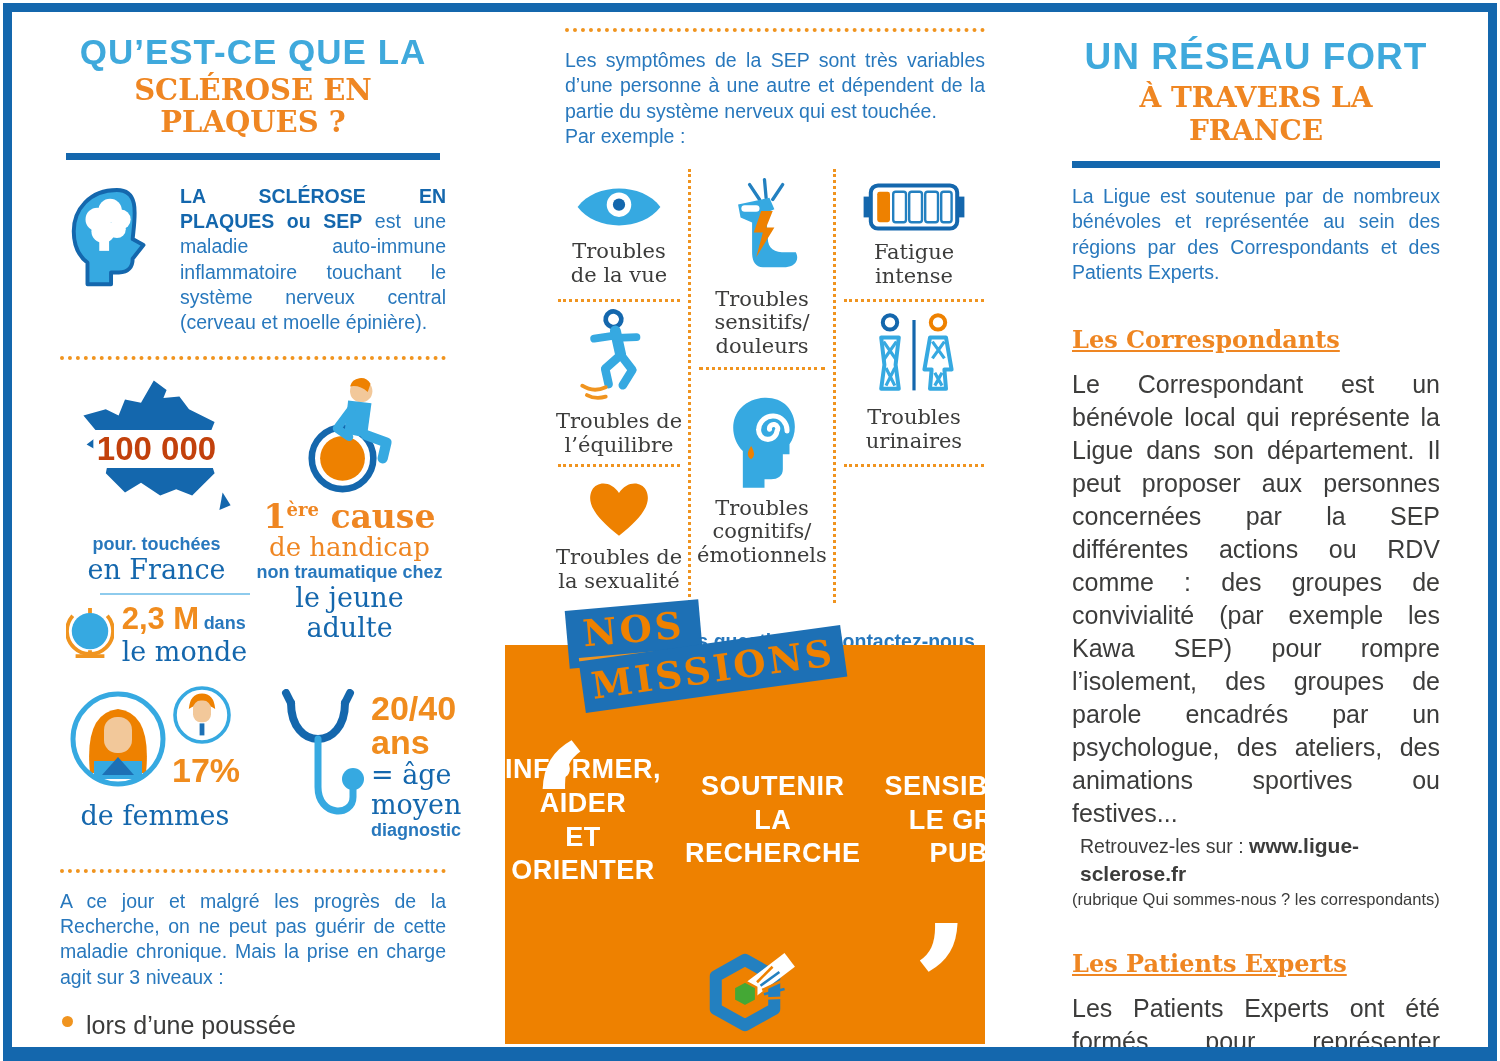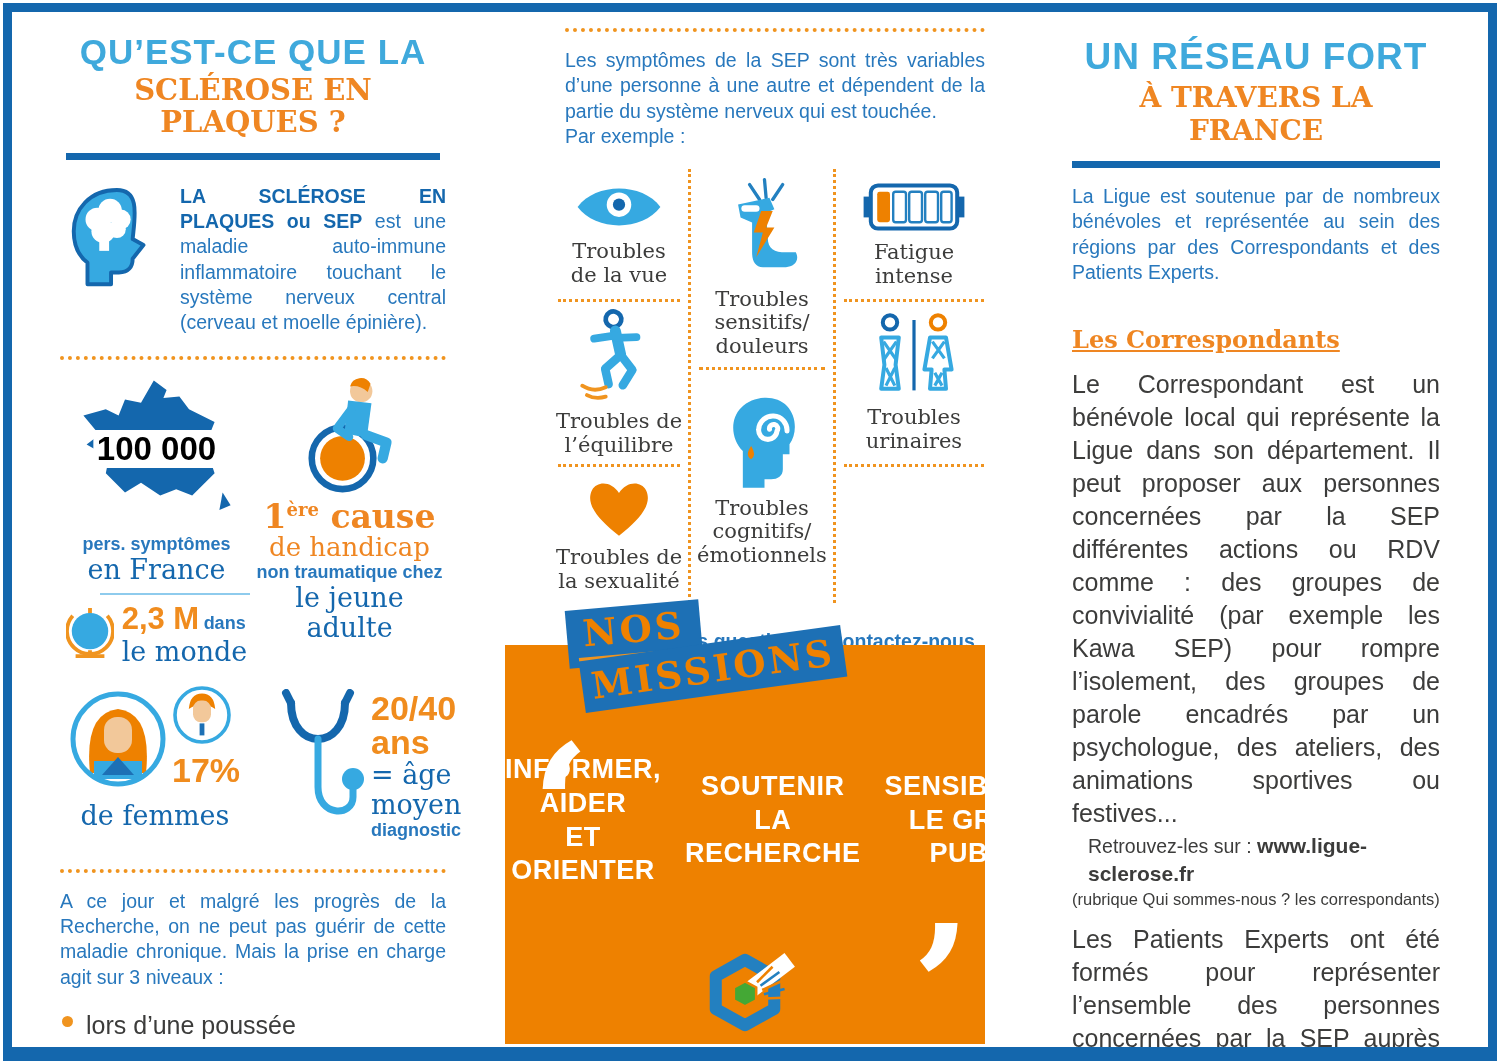--- a/index.html
+++ b/index.html
@@ -17,21 +17,21 @@
   .t2{color:#ef8622;font-weight:bold;font-size:29px;text-align:center;line-height:1.1;margin-top:4px;}
   .tbar{height:7px;background:#1467ad;width:374px;margin:14px auto 0;}
   .intro-row{display:flex;margin-top:24px;align-items:flex-start;}
   .blue-p{color:#2878bd;font-size:19.5px;line-height:1.3;}
   .blue-bold{color:#1467ad;font-weight:bold;}
   .gray-p{color:#3c3c3b;font-size:25px;line-height:1.32;}
   .stats-row{display:flex;margin-top:14px;}
   .stat-cell{flex:1;text-align:center;position:relative;}
   .map-wrap{position:relative;width:160px;margin:0 auto;}
   .map-num{position:absolute;left:50%;top:56px;transform:translateX(-50%);
-           background:#fff;color:#000000;font-weight:bold;font-size:33px;padding:0 4px;white-space:nowrap;}
+           background:#fff;color:#c2410c;font-weight:bold;font-size:33px;padding:0 4px;white-space:nowrap;}
   .small-blue{color:#2878bd;font-weight:bold;font-size:18px;line-height:1.2;}
   .serif-blue{color:#1467ad;font-size:27px;line-height:1.1;}
   .mini-sep{height:2px;background:#8ecbed;width:150px;margin:8px auto 6px 40px;}
   .world-row{display:flex;align-items:center;justify-content:center;text-align:left;}
   .big-orange{color:#f08c1e;font-weight:bold;font-size:31px;}
   .care{margin-top:16px;}
   .bullets{margin-top:6px;position:relative;}
   .bullet{position:relative;padding-left:26px;margin-top:15px;}
   .bullet::before{content:"";position:absolute;left:2px;top:7px;width:11px;height:11px;border-radius:50%;background:#f0941f;}
   
@@ -104,21 +104,21 @@
       <div class="stat-cell">
         <div class="map-wrap">
           <span>
             <svg width="160" height="160" viewBox="0 0 100 100">
               <path d="M48,4 L56,10 L54,15 L64,14 L70,22 L86,30 L82,40 L88,44 L82,50 L86,62 L72,76 L62,72 L52,76 L40,68 L30,74 L18,62 L20,52 L6,44 L14,38 L4,26 L18,22 L26,26 L30,16 L40,18 Z" fill="#1467ad"></path>
               <path d="M91,74 l5,8 l-7,3 z" fill="#1467ad"></path>
             </svg>
           </span>
           <div class="map-num">100 000</div>
         </div>
-        <div class="small-blue">pers. symptômes</div>
+        <div class="small-blue">pour. touchées</div>
         <div class="serif-blue serif">en France</div>
         <div class="mini-sep"></div>
         <div class="world-row">
           <span style="margin-right:8px;">
             <svg width="48" height="56" viewBox="0 0 50 58">
               <path d="M25,2 L25,8 M10,52 L40,52 M25,46 L25,52" stroke="#f0941f" stroke-width="4" fill="none"></path>
               <path d="M7,10 a24,24 0 1,0 36,0" stroke="#f0941f" stroke-width="4" fill="none"></path>
               <circle cx="25" cy="26" r="19" fill="#36a9e1"></circle>
             </svg>
           </span>
@@ -363,21 +363,22 @@
 
   <div id="col-right">
     <div class="rt1">UN RÉSEAU FORT</div>
     <div class="rt2 serif">À TRAVERS LA FRANCE</div>
     <div class="tbar" style="width:368px;"></div>
 
     <p class="blue-p jus" style="margin:16px 0 0;">La Ligue est soutenue par de nombreux bénévoles et représentée au sein des régions par des Correspondants et des Patients Experts.</p>
 
     <div class="sec-h">Les Correspondants</div>
     <p class="gray-p jus sec-b" style="margin:14px 0 0;">Le Correspondant est un bénévole local qui représente la Ligue dans son département. Il peut proposer aux personnes concernées par la SEP différentes actions ou RDV comme : des groupes de convivialité (par exemple les Kawa SEP) pour rompre l’isolement, des groupes de parole encadrés par un psychologue, des ateliers, des animations sportives ou festives...</p>
-    <p class="link-line" style="margin:2px 16px 0;"><span>Retrouvez-les sur : </span><b>www.ligue-sclerose.fr</b></p>
+    <p class="link-line" style="margin:2px 8px 0;"><span>Retrouvez-les sur : </span><b>www.ligue-sclerose.fr</b></p>
     <p class="note-line" style="margin:2px 0 0;">(rubrique Qui sommes-nous ? les correspondants)</p>
 
+    <div class="sec-h">Les Patients Experts</div>
     <p class="gray-p jus sec-b" style="margin:14px 0 0;">Les Patients Experts ont été formés pour représenter l’ensemble des personnes concernées par la SEP auprès des médias, des autorités sanitaires et du grand public. Ils défendent les droits des malades et des usagers. Ils peuvent également organiser différents types d’actions locales de sensibilisation.</p>
 
     <div class="sec-h">Une Fédération d’associations</div>
 
   </div>
 </div>
 
 </body></html>

